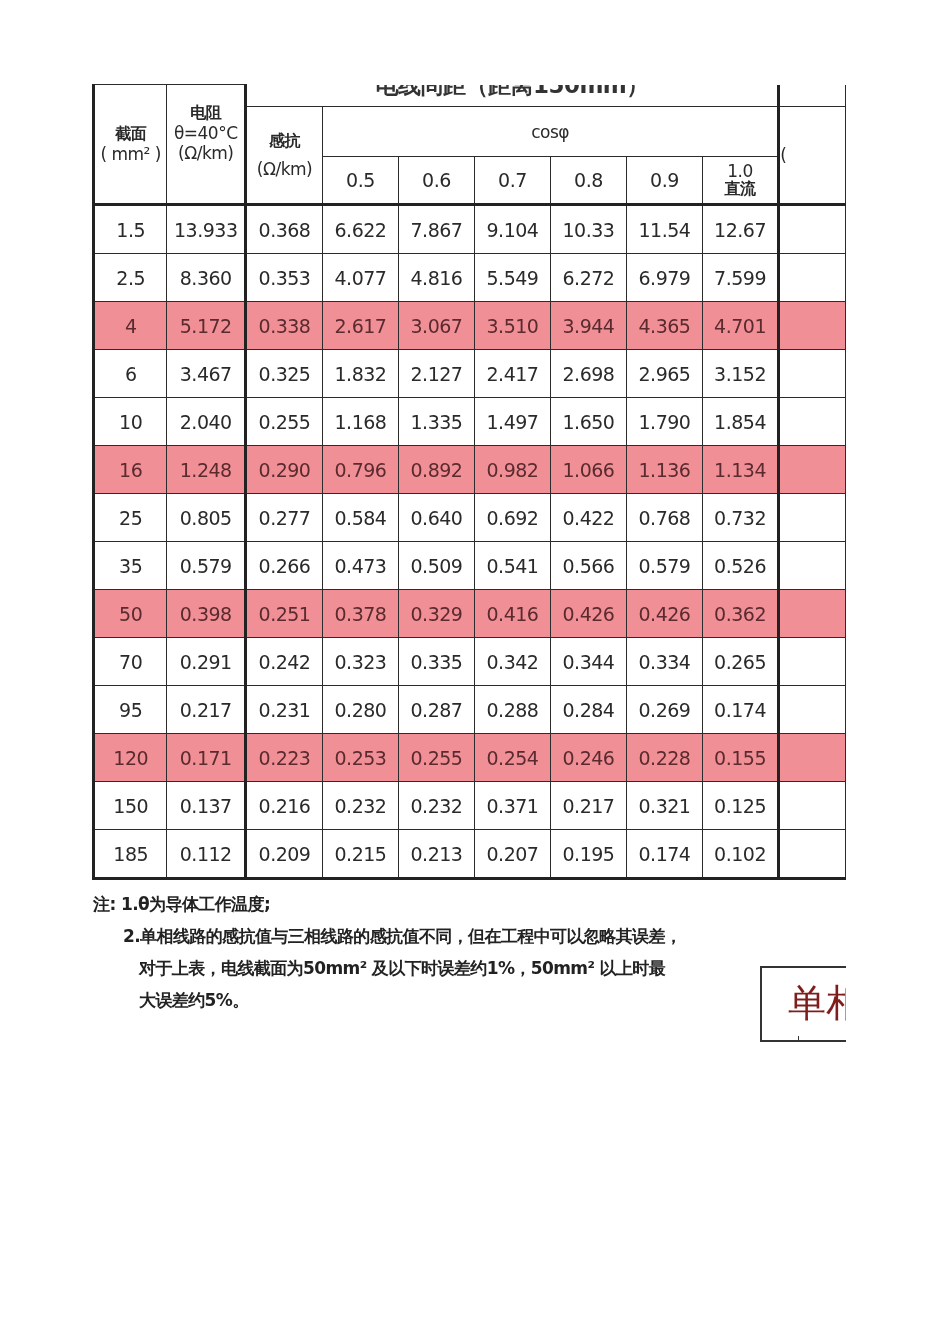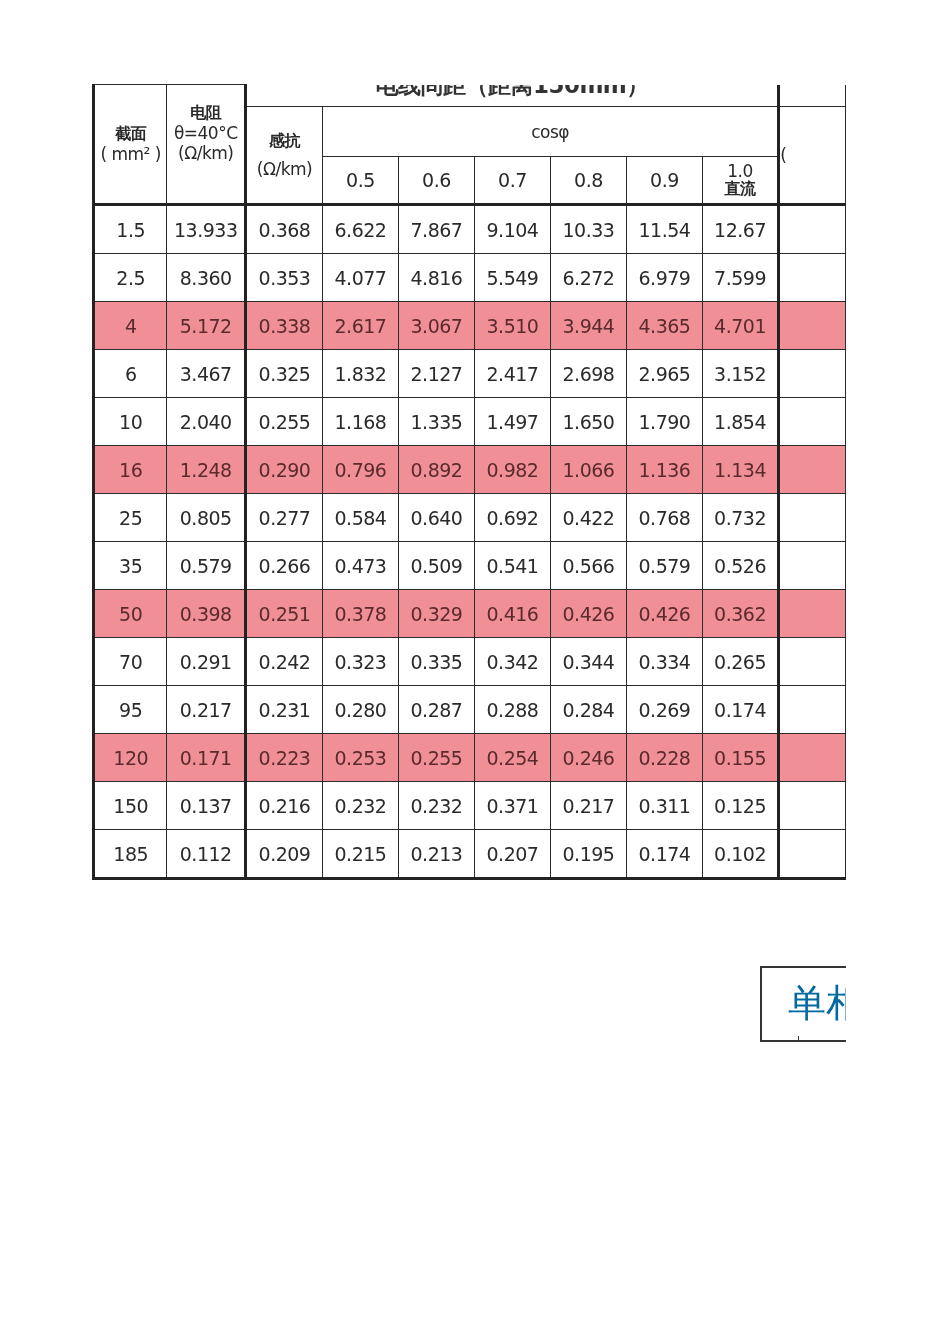--- a/index.html
+++ b/index.html
@@ -18,21 +18,21 @@
   .thick-b { border-bottom:3px solid #222 !important; }
   .cjk-b { font-weight:bold; font-size:16px; }
   .top-cap { position:absolute; top:-10px; left:0; right:0; text-align:center; font-size:23px;
              font-weight:bold; color:#333; }
   .notes { position:absolute; left:93px; top:888px; font-size:17px; line-height:32px; color:#222;
            font-weight:bold; letter-spacing:-0.6px; }
   .notes .ind { padding-left:30px; }
   .notes .ind2 { padding-left:46px; }
   .next-box { position:absolute; left:760px; top:966px; width:100px; height:72px;
               border:2px solid #333; border-right:none; overflow:hidden; }
-  .next-box span { position:absolute; left:26px; top:10px; font-size:38px; color:#0369a1; white-space:nowrap; }
+  .next-box span { position:absolute; left:26px; top:10px; font-size:38px; color:#7f1d1d; white-space:nowrap; }
   .next-box .tick { position:absolute; left:36px; bottom:-2px; width:1px; height:6px; background:#333; }
   .cover { position:absolute; left:846px; top:0; width:104px; height:1344px; background:#fff; }
 </style>
 </head>
 <body>
 
 <div class="page">
   <div class="clip">
     <table class="t">
       <colgroup>
@@ -231,40 +231,46 @@
             <td></td>
           </tr>
           <tr class="data">
             <td class="thick-l">150</td>
             <td class="thick-r">0.137</td>
             <td>0.216</td>
             <td>0.232</td>
             <td>0.232</td>
             <td>0.371</td>
             <td>0.217</td>
-            <td>0.311</td>
+            <td>0.321</td>
             <td class="thick-r">0.125</td>
             <td></td>
           </tr>
           <tr class="data">
             <td class="thick-l thick-b">185</td>
             <td class="thick-r thick-b">0.112</td>
             <td class="thick-b">0.209</td>
             <td class="thick-b">0.215</td>
             <td class="thick-b">0.213</td>
             <td class="thick-b">0.207</td>
             <td class="thick-b">0.195</td>
             <td class="thick-b">0.174</td>
             <td class="thick-r thick-b">0.102</td>
             <td class="thick-b"></td>
           </tr>
         </tbody>
     </table>
   </div>
 
+  <div class="notes">
+    <div>注: 1.θ为导体工作温度;</div>
+    <div class="ind">2.单相线路的感抗值与三相线路的感抗值不同，但在工程中可以忽略其误差，</div>
+    <div class="ind2">对于上表，电线截面为50mm² 及以下时误差约1%，50mm² 以上时最</div>
+    <div class="ind2">大误差约5%。</div>
+  </div>
 
   <div class="next-box">
     <span>单相</span>
     <div class="tick"></div>
   </div>
 
   <div class="cover"></div>
 </div>
 
 </body></html>

